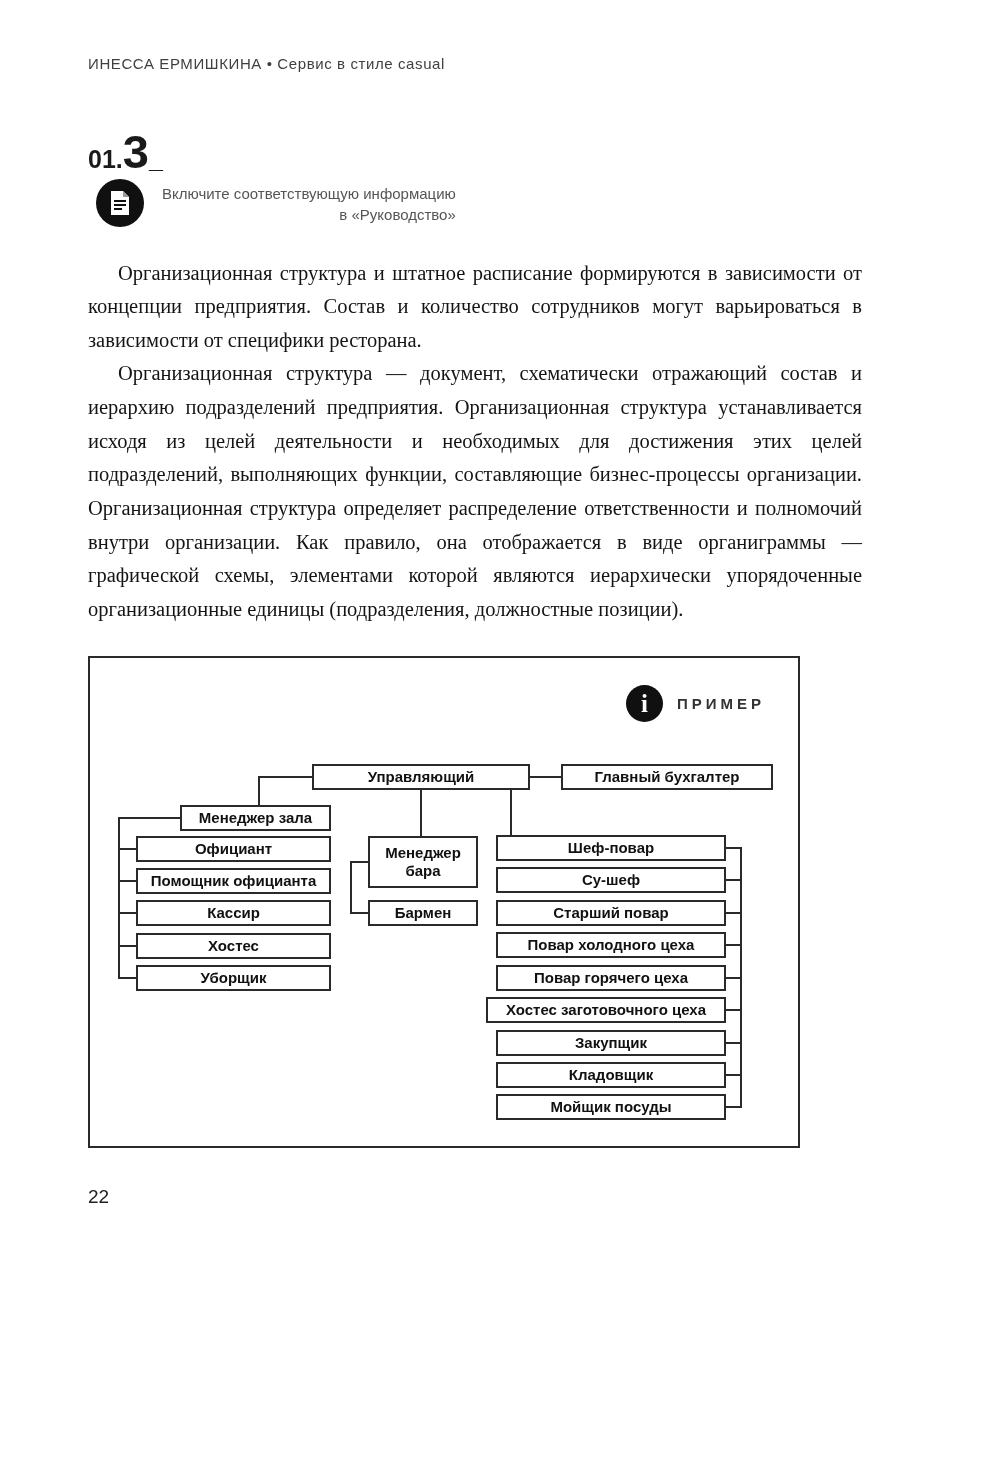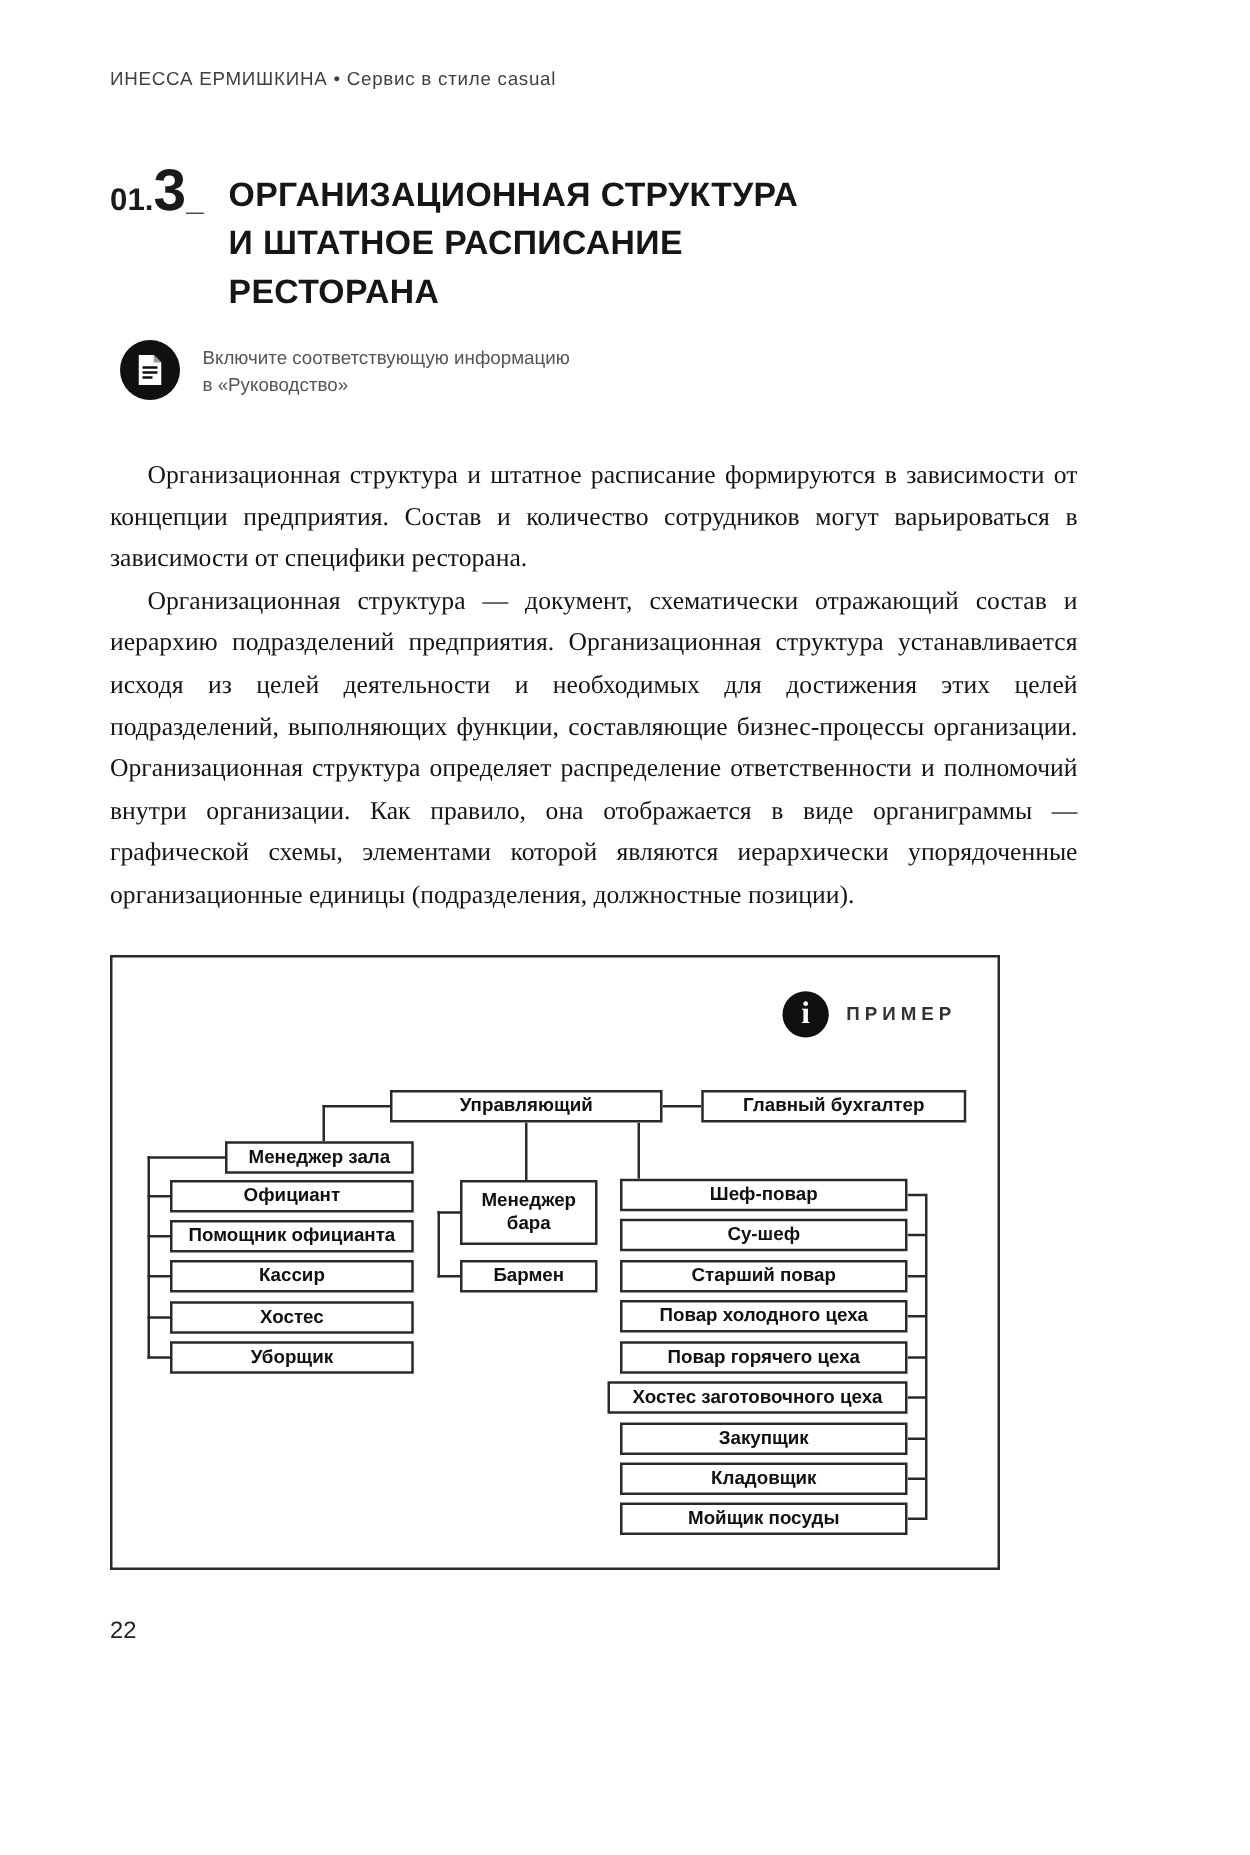--- a/index.html
+++ b/index.html
@@ -13,26 +13,26 @@
   .running-header { font-size: 15px; color: #3f3f3f; letter-spacing: 0.6px; }
 
   .section-heading { display: flex; align-items: flex-start; margin-top: 58px; }
   .section-number { display: flex; align-items: baseline; font-weight: bold; color: #1a1a1a; white-space: nowrap; }
   .num-small { font-size: 25px; text-align: right; }
   .num-big { font-size: 47px; line-height: 0.95; }
   .num-underscore { font-size: 25px; }
   .section-title { font-size: 27px; font-weight: bold; color: #161616; line-height: 1.42; margin-left: 20px; padding-top: 7px; letter-spacing: 0.3px; font-family: "Liberation Sans", sans-serif; }
   .section-title span { display: block; }
 
-  .note { display: flex; align-items: flex-start; margin-top: 20px; margin-left: 8px; }
+  .note { display: flex; align-items: flex-start; margin-top: 4px; margin-left: 8px; text-align: right; }
   .note-circle { width: 48px; height: 48px; border-radius: 50%; background: #101010; display: flex; align-items: center; justify-content: center; flex: 0 0 48px; }
   .note-text { margin-left: 18px; font-size: 15px; color: #555555; line-height: 1.45; padding-top: 4px; }
   .note-text span { display: block; }
 
-  .body-text { margin-top: 44px; font-family: "Liberation Serif", serif; font-size: 20.5px; line-height: 1.64; color: #141414; text-align: justify; }
+  .body-text { margin-top: 30px; font-family: "Liberation Serif", serif; font-size: 20.5px; line-height: 1.64; color: #141414; text-align: justify; }
   .body-text p { text-indent: 30px; }
 
   .example-box { position: relative; margin-top: 30px; width: 712px; height: 492px; border: 2px solid #2a2a2a; background: #ffffff; }
   .info-circle { position: absolute; left: 536px; top: 27px; width: 37px; height: 37px; border-radius: 50%; background: #101010; color: #ffffff; display: flex; align-items: center; justify-content: center; font-family: "Liberation Serif", serif; font-size: 25px; font-weight: bold; }
   .example-label { position: absolute; left: 587px; top: 37px; font-size: 15px; letter-spacing: 4px; color: #333333; font-weight: bold; }
 
   .node { position: absolute; border: 2px solid #2a2a2a; background: #ffffff; display: flex; align-items: center; justify-content: center; font-size: 15px; font-weight: bold; color: #111111; text-align: center; line-height: 1.2; padding: 0 4px; }
 
   .ln { position: absolute; background: #2a2a2a; }
   .ln.h { height: 2px; }
@@ -49,25 +49,20 @@
     <div class="running-header">
       <span>ИНЕССА ЕРМИШКИНА • Сервис в стиле casual</span>
     </div>
 
     <div class="section-heading">
       <div class="section-number">
         <span class="num-small">01.</span>
         <span class="num-big">3</span>
         <span class="num-underscore">_</span>
       </div>
-      <h1 class="section-title">
-        <span>ОРГАНИЗАЦИОННАЯ СТРУКТУРА</span>
-        <span>И ШТАТНОЕ РАСПИСАНИЕ</span>
-        <span>РЕСТОРАНА</span>
-      </h1>
     </div>
 
     <div class="note">
       <div class="note-circle">
         <svg width="20" height="26" viewBox="0 0 20 26">
           <path d="M1 1 h12 l6 6 v18 h-18 z" fill="#ffffff"></path>
           <path d="M13 1 l6 6 h-6 z" fill="#9a9a9a"></path>
           <rect x="4" y="10" width="12" height="2" fill="#101010"></rect>
           <rect x="4" y="14" width="12" height="2" fill="#101010"></rect>
           <rect x="4" y="18" width="8" height="2" fill="#101010"></rect>

